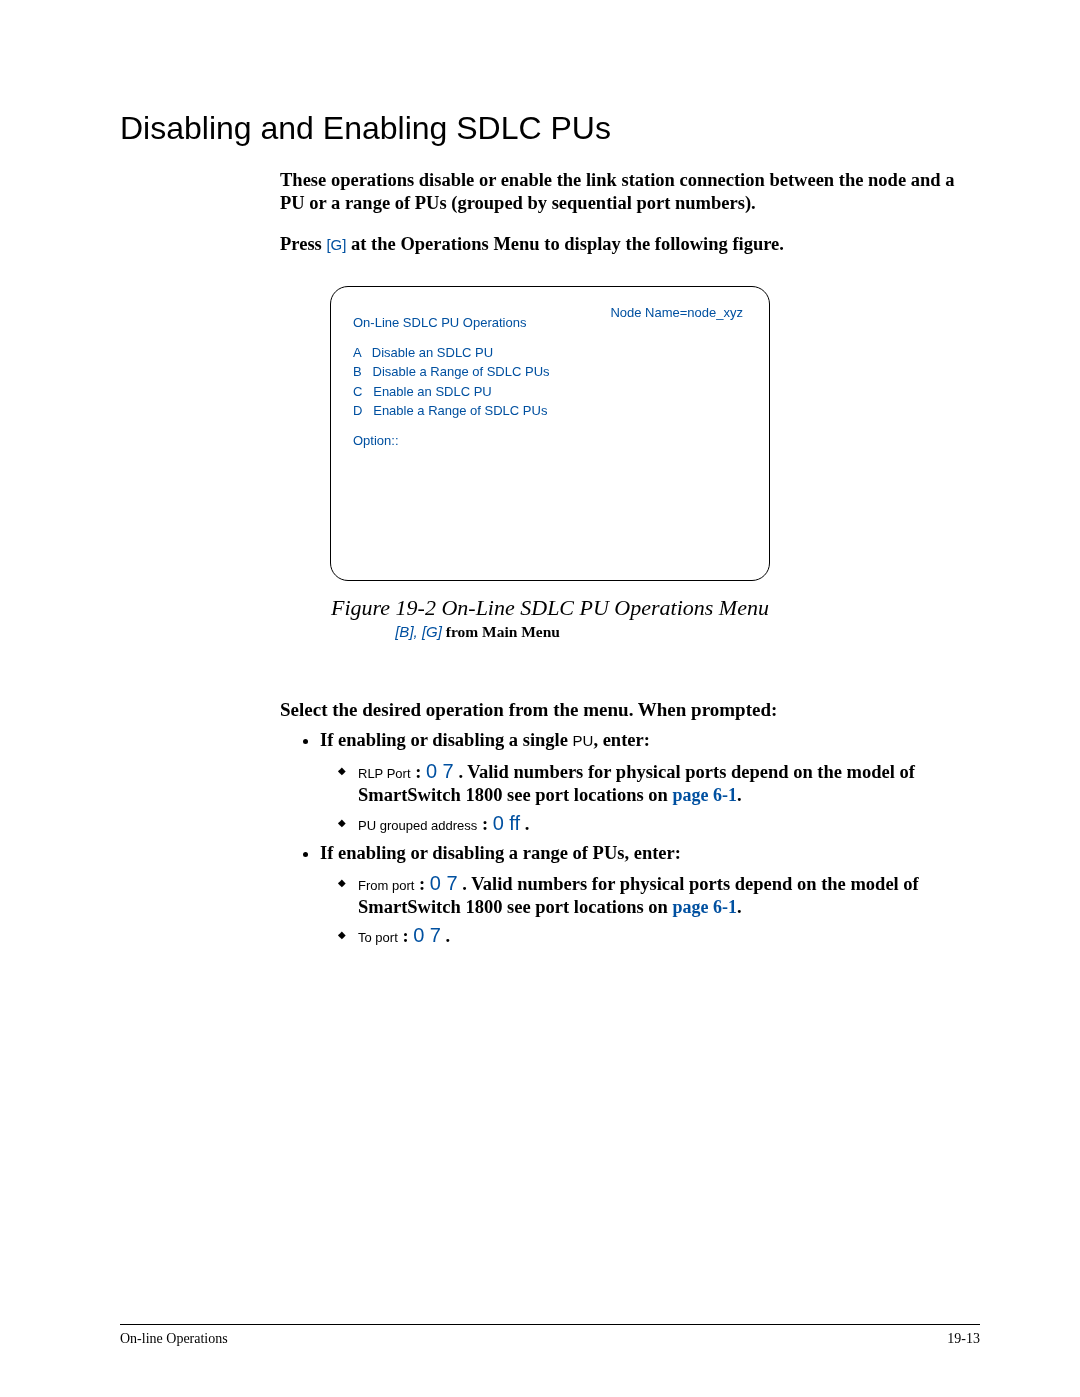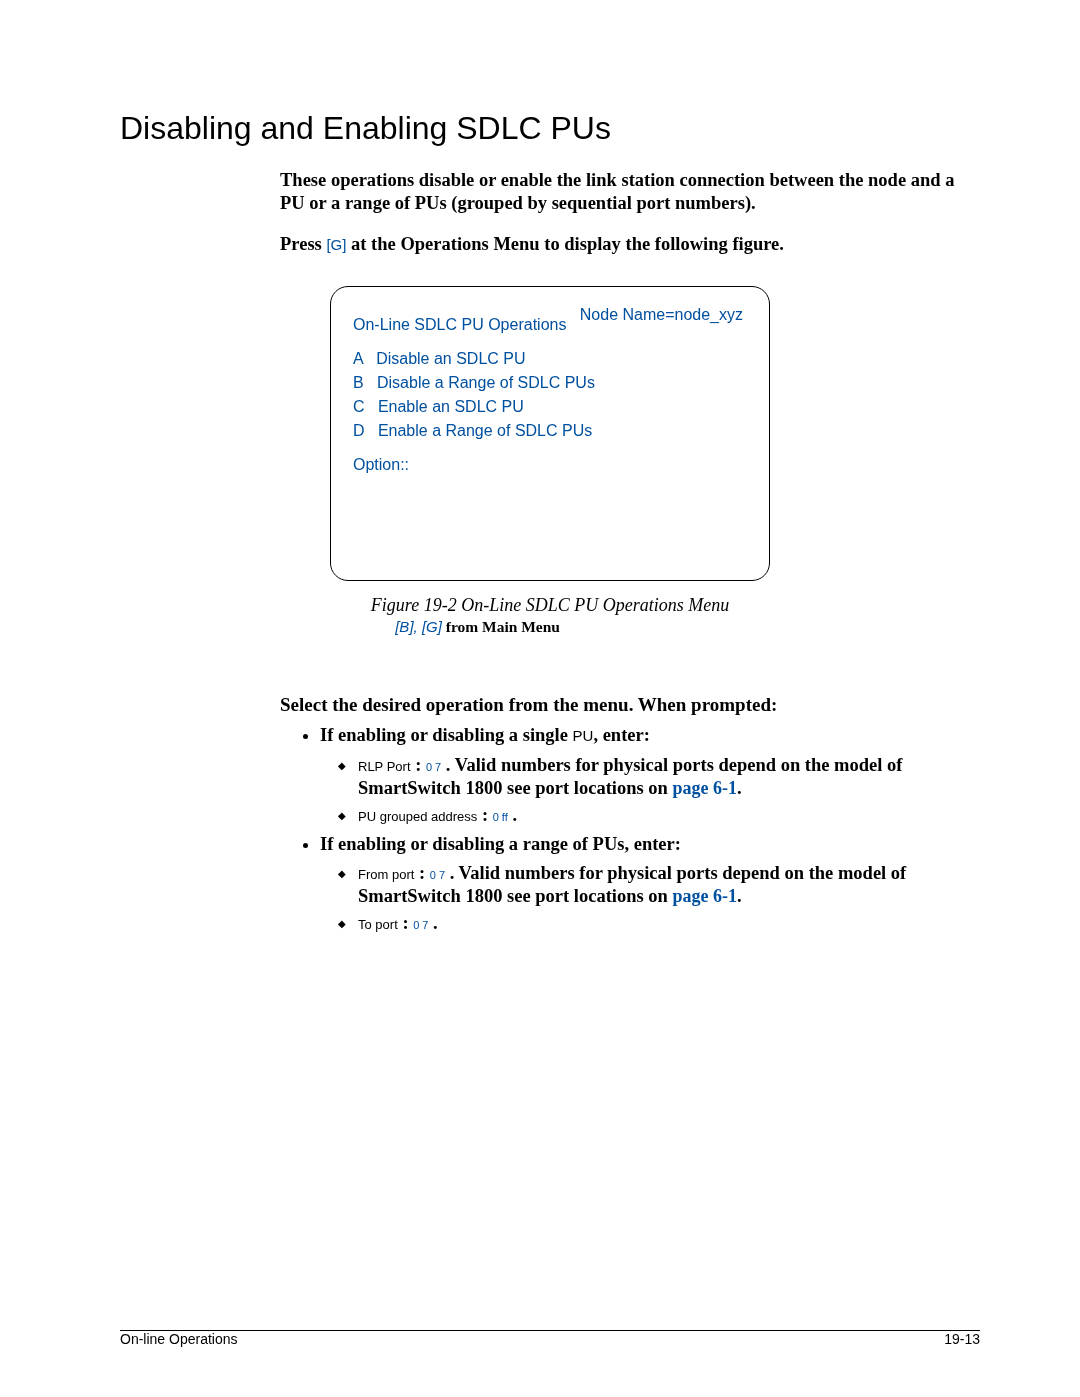--- a/index.html
+++ b/index.html
@@ -45,21 +45,21 @@
     width: 440px;
   }
   .terminal {
     width: 440px;
     height: 295px;
     border: 1px solid #000;
     border-radius: 18px;
     padding: 16px 22px;
     box-sizing: border-box;
     font-family: Arial, Helvetica, sans-serif;
-    font-size: 16px;
+    font-size: 13px;
     color: #0050a0;
     position: relative;
     line-height: 1.5;
   }
   .term-node {
     position: absolute;
     top: 16px;
     right: 26px;
   }
   .term-title {
@@ -68,21 +68,21 @@
   }
   .term-options div {
     white-space: pre;
   }
   .term-prompt {
     margin-top: 10px;
   }
   .figure-caption {
     text-align: center;
     font-style: italic;
-    font-size: 18px;
+    font-size: 22px;
     margin-top: 14px;
   }
   .figure-sub {
     text-align: right;
     font-size: 15.5px;
     font-weight: bold;
     margin-top: 2px;
     padding-right: 210px;
   }
   .figure-sub .key {
@@ -126,39 +126,40 @@
     color: #000;
   }
   .code-inline {
     font-family: Arial, Helvetica, sans-serif;
     font-size: 13px;
     font-weight: normal;
   }
   .blue-val {
     color: #0050a0;
     font-family: Arial, Helvetica, sans-serif;
-    font-size: 11px;
+    font-size: 20px;
     font-weight: normal;
   }
   .page-ref {
     color: #0050a0;
     font-weight: bold;
   }
   .bold-inline {
     font-weight: bold;
     font-family: "Times New Roman", Times, serif;
     font-size: 18.5px;
   }
   .footer {
     position: absolute;
     bottom: 50px;
     left: 120px;
     right: 100px;
     border-top: 1.5px solid #000;
-    font-family: Liberation Sans, sans-serif;
+    padding-top: 6px;
+    font-family: Liberation Serif, serif;
     font-size: 14px;
     display: flex;
     justify-content: space-between;
   }
   .plain-pu {
     font-family: Arial, Helvetica, sans-serif;
     font-weight: normal;
     font-size: 15px;
   }
 </style>

